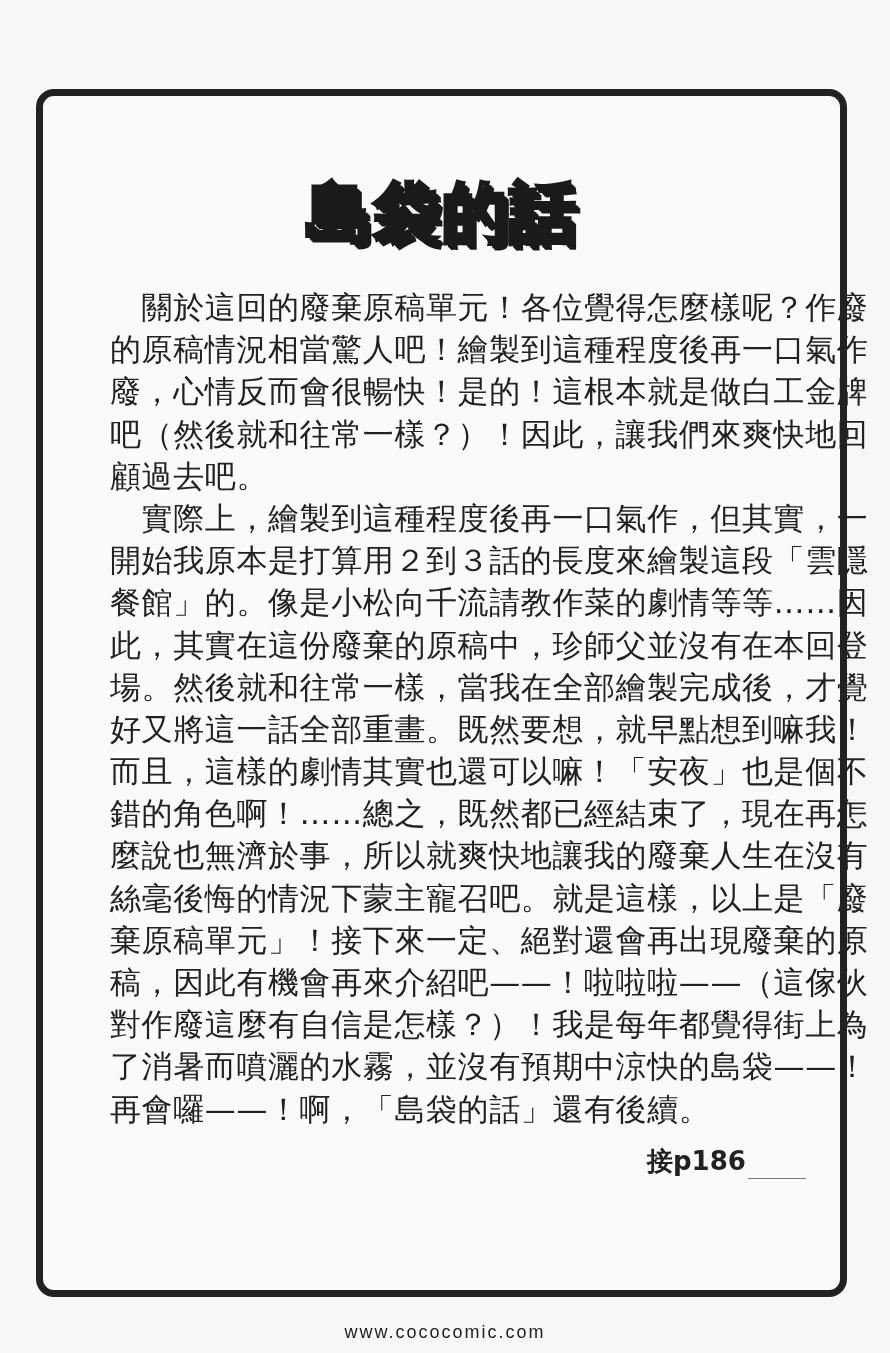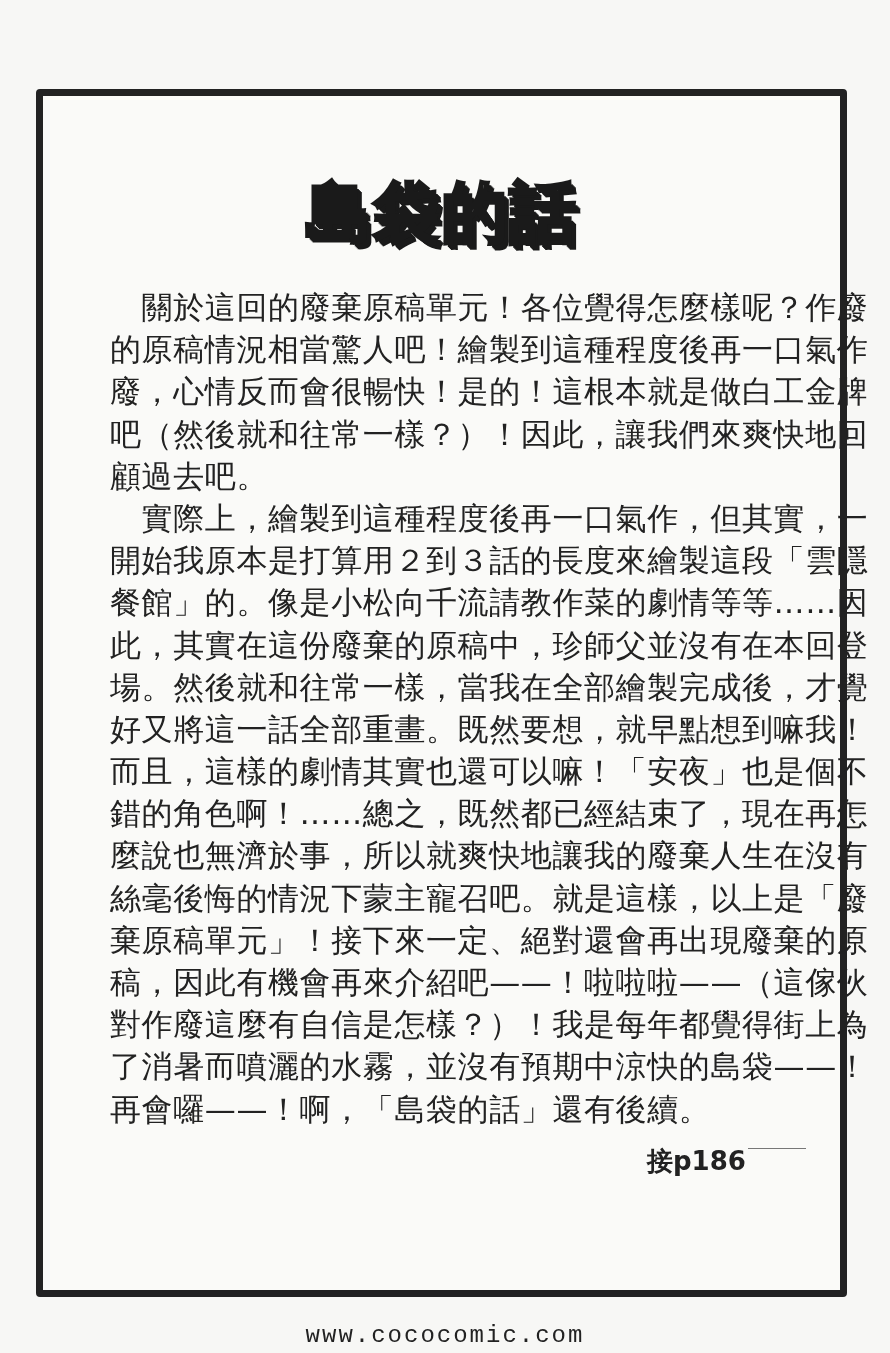--- a/index.html
+++ b/index.html
@@ -4,45 +4,45 @@
 <style>
   html, body { margin:0; padding:0; }
   body {
     width:890px; height:1353px; position:relative; overflow:hidden;
     background:#f7f7f5;
     font-family:"DejaVu Sans", sans-serif;
     color:#1e1e1e;
   }
   .frame {
     position:absolute; left:36px; top:89px; width:797px; height:1194px;
-    border:7px solid #222; border-radius:4px; background:#fafaf8;
+    border:7px solid #222; border-radius:18px; background:#fafaf8;
   }
   .title {
     position:absolute; left:0; right:0; top:72px; text-align:center;
     font-size:66px; font-weight:bold; letter-spacing:2px;
     color:#fff;
     -webkit-text-stroke:3px #1a1a1a;
     text-shadow: 5px 5px 0 #1a1a1a, 4px 4px 0 #1a1a1a, 3px 3px 0 #1a1a1a, 6px 6px 0 #1a1a1a;
     line-height:90px;
   }
   .body-text {
     position:absolute; left:42px; top:190px; width:712px;margin-left:25px;
   }
   .line {
     height:42.2px; line-height:42px; font-size:31px; white-space:nowrap;
     letter-spacing:0.6px; color:#222;
   }
   .signature {
     position:absolute; left:604px; top:1048px; font-size:26px; font-weight:bold; color:#222;
-    display:flex; align-items:flex-start;
+    display:flex; align-items:flex-end;
   }
   .sig-dash { display:inline-block; width:58px; height:1px; background:#777; margin-left:2px; margin-top:4px; }
   .watermark {
     position:absolute; left:0; right:0; top:1322px; text-align:center;
-    font-family:Liberation Mono, monospace; font-size:24px; letter-spacing:2px; color:#222;
+    font-family:Liberation Sans, sans-serif; font-size:18px; letter-spacing:2px; color:#222;
   }
 </style>
 </head>
 <body>
 
 <div class="frame">
   <div class="title">島袋的話</div>
 
   <div class="body-text">
     <div class="line">　關於這回的廢棄原稿單元！各位覺得怎麼樣呢？作廢</div>

